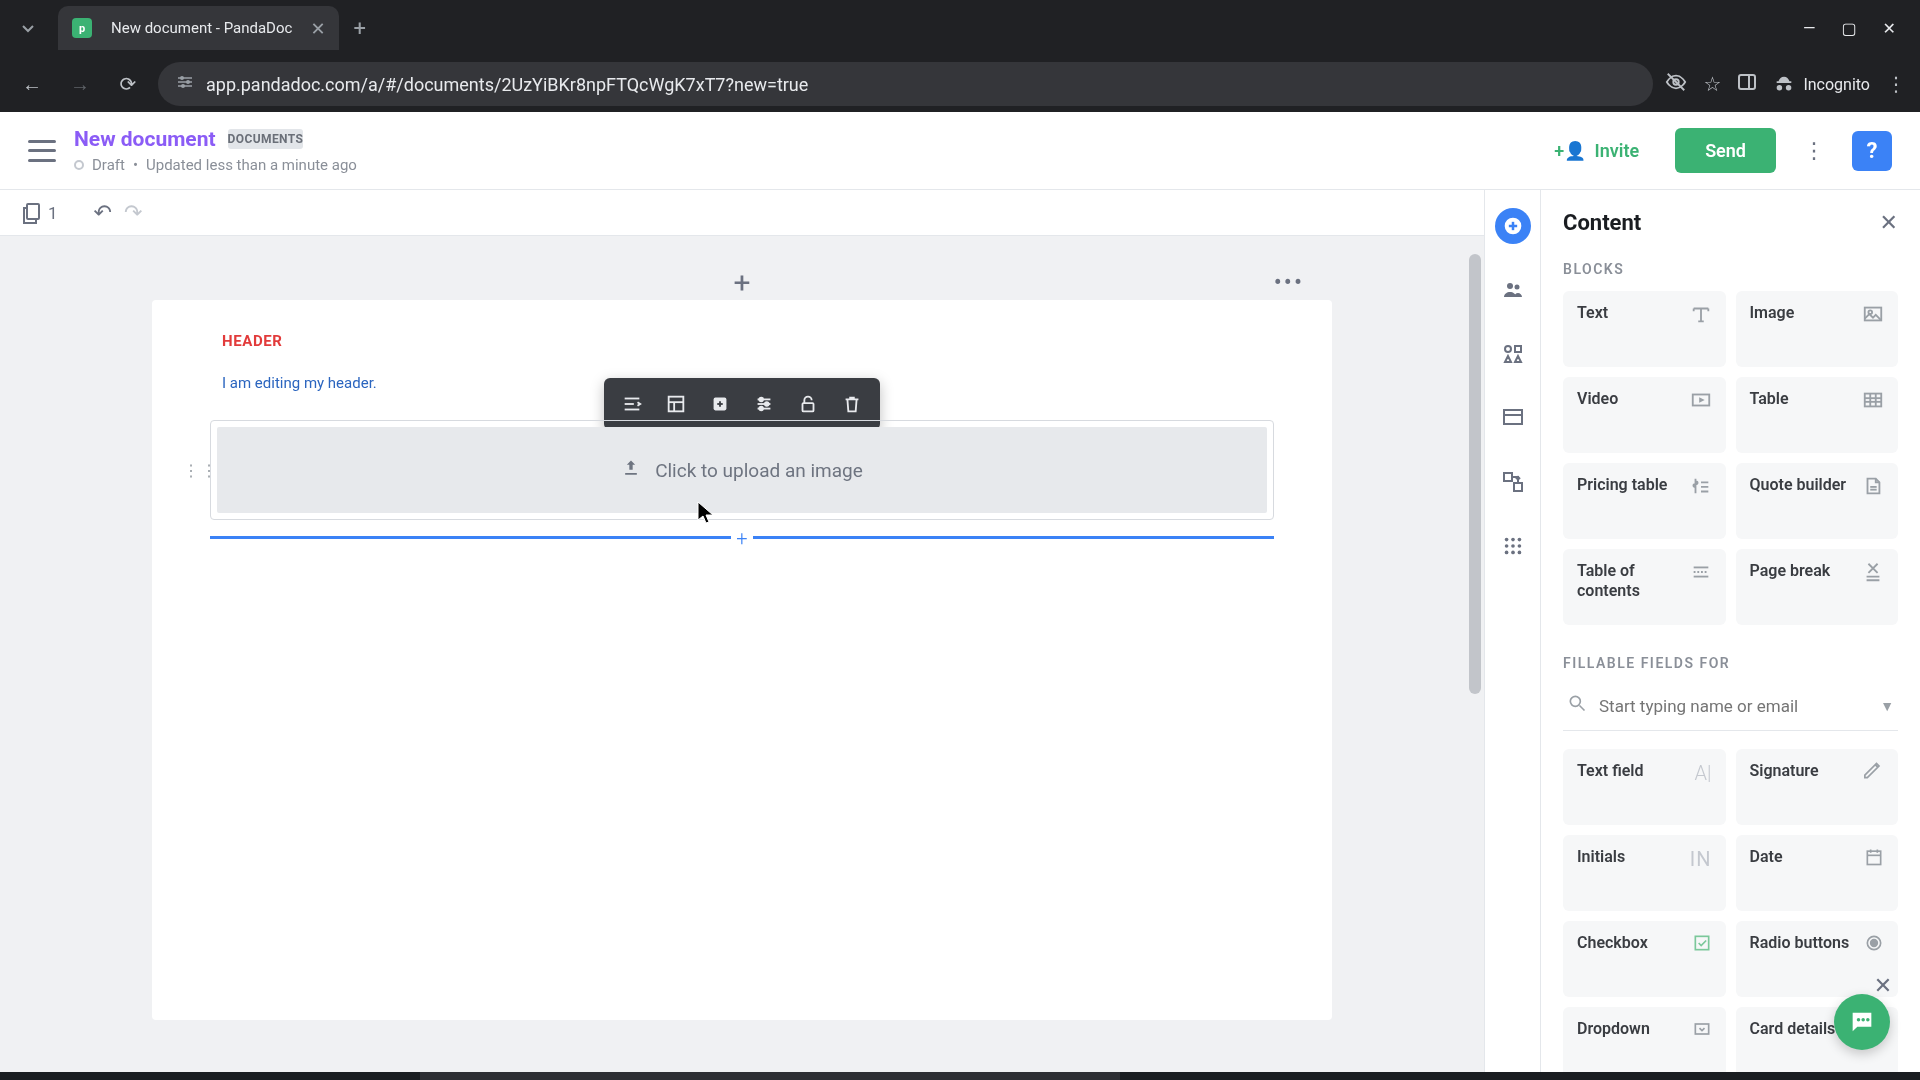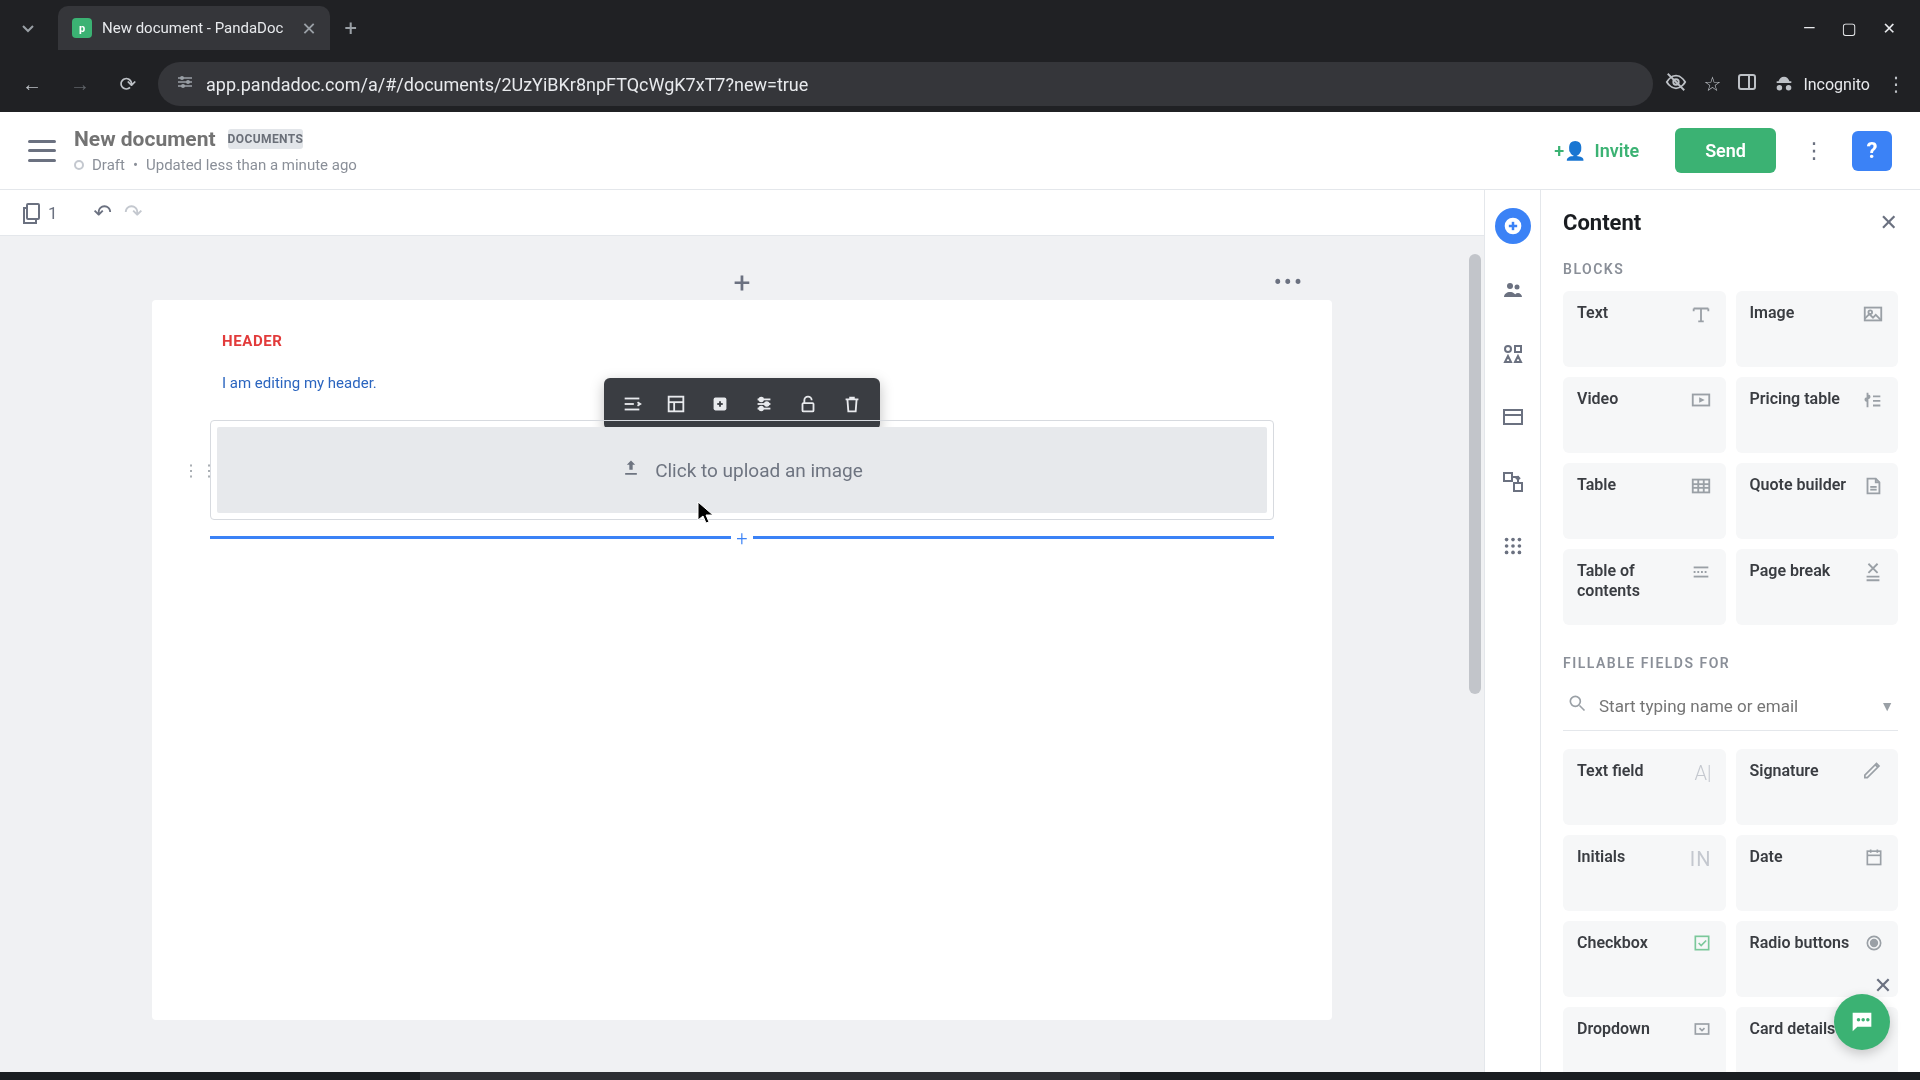--- a/index.html
+++ b/index.html
@@ -3,41 +3,41 @@
 <meta charset="utf-8">
 <style>
   * { box-sizing: border-box; margin: 0; padding: 0; font-family: -apple-system, BlinkMacSystemFont, "Segoe UI", Roboto, sans-serif; }
   body { width: 1920px; height: 1080px; background: #fff; overflow: hidden; position: relative; }
 
   
   .browser-chrome { background: #202124; height: 56px; display: flex; align-items: center; }
   .tab-menu-btn { width: 40px; height: 40px; margin-left: 8px; display:flex; align-items:center; justify-content:center; color:#9aa0a6; border-radius:50%; }
   .tab { background:#35363a; color:#e8eaed; height:44px; border-radius:10px 10px 0 0; display:flex; align-items:center; padding:0 14px; margin-left:10px; max-width:310px; gap:10px; }
   .tab .favicon { width:20px; height:20px; background:#3bb273; border-radius:4px; display:flex; align-items:center; justify-content:center; font-size:11px; color:#fff; font-weight:bold; }
-  .tab .title { font-size:15px; white-space:nowrap; overflow:hidden; text-overflow:ellipsis; }
+  .tab .title { font-size:15px; white-space:nowrap; overflow:hidden; text-overflow:ellipsis;margin-left:9px; }
   .tab .close { color:#9aa0a6; font-size:18px; margin-left:8px; }
   .newtab { color:#9aa0a6; font-size:22px; margin-left:14px; }
   .chrome-spacer { flex:1; }
   .win-controls { display:flex; gap:26px; padding-right:24px; color:#e8eaed; }
 
   .addr-bar { background:#202124; height:56px; display:flex; align-items:center; padding:0 14px; gap:12px; }
   .nav-btn { width:36px; height:36px; color:#bdc1c6; display:flex; align-items:center; justify-content:center; font-size:20px; }
   .nav-btn.disabled { color:#5f6368; }
   .addr-field { flex:1; background:#35363a; height:44px; border-radius:22px; display:flex; align-items:center; padding:0 18px; gap:12px; color:#e8eaed; font-size:18px; }
   .addr-field .site-icon { color:#9aa0a6; font-size:18px; }
   .addr-right { display:flex; gap:16px; color:#bdc1c6; align-items:center; font-size:20px; }
   .incognito { display:flex; align-items:center; gap:8px; color:#e8eaed; font-size:16px;text-align:right; }
 
   
   .app-header { height:78px; border-bottom:1px solid #e4e7eb; display:flex; align-items:center; padding:0 28px; gap:18px; }
   .hamburger { width:28px; height:22px; display:flex; flex-direction:column; justify-content:space-between; }
   .hamburger span { height:3px; background:#6b7180; border-radius:2px; }
   .doc-head { display:flex; flex-direction:column; gap:5px; }
   .doc-title-row { display:flex; align-items:center; gap:12px; }
-  .doc-title { font-size:21px; font-weight:700; color:#737373; }
+  .doc-title { font-size:21px; font-weight:700; color:#8b5cf6; }
   .doc-chip { background:#e2e5e9; color:#6a6f78; font-size:12px; font-weight:700; padding:3px 0; border-radius:3px; letter-spacing:0.4px; }
   .doc-sub { display:flex; align-items:center; gap:8px; font-size:15px; color:#8a8f98; }
   .doc-sub .dot { width:10px; height:10px; border-radius:50%; border:2px solid #c4c8cf; }
   .hdr-spacer { flex:1; }
   .invite-btn { display:flex; align-items:center; gap:8px; color:#3bb273; font-size:18px; font-weight:600; padding:10px 18px; border:none; background:none; cursor:pointer; }
   .send-btn { background:#3bb273; color:#fff; font-size:18px; font-weight:600; padding:12px 30px; border:none; border-radius:6px; cursor:pointer; }
   .hdr-icon-btn { width:40px; height:40px; display:flex; align-items:center; justify-content:center; color:#6b7180; font-size:22px; cursor:pointer; }
   .help-btn { width:40px; height:40px; background:#3b82f6; color:#fff; border-radius:6px; display:flex; align-items:center; justify-content:center; font-size:22px; font-weight:bold; }
 
   
@@ -360,33 +360,33 @@
             </svg></span>
         </div>
       <div class="block-card">
           <span class="lbl">Video</span>
           <span class="ic"><svg width="22" height="22" viewBox="0 0 24 24" fill="#9aa0a6">
               <rect x="3" y="6" width="18" height="12" fill="none" stroke="#9aa0a6" stroke-width="2"></rect>
               <path d="M10 9l6 3-6 3z"></path>
             </svg></span>
         </div>
       <div class="block-card">
-          <span class="lbl">Pricing table</span>
-          <span class="ic"><svg width="22" height="22" viewBox="0 0 24 24" fill="none" stroke="#9aa0a6" stroke-width="2">
-              <path d="M6 4v16M6 7c3 0 3 3 0 3s-3 3 0 3M12 8h8M12 13h8M12 18h8"></path>
-            </svg></span>
-        </div>
-      <div class="block-card">
           <span class="lbl">Table</span>
           <span class="ic"><svg width="22" height="22" viewBox="0 0 24 24" fill="none" stroke="#9aa0a6" stroke-width="2">
               <rect x="3" y="5" width="18" height="14"></rect>
               <line x1="3" y1="10" x2="21" y2="10"></line>
               <line x1="3" y1="14" x2="21" y2="14"></line>
               <line x1="9" y1="5" x2="9" y2="19"></line>
               <line x1="15" y1="5" x2="15" y2="19"></line>
+            </svg></span>
+        </div>
+      <div class="block-card">
+          <span class="lbl">Pricing table</span>
+          <span class="ic"><svg width="22" height="22" viewBox="0 0 24 24" fill="none" stroke="#9aa0a6" stroke-width="2">
+              <path d="M6 4v16M6 7c3 0 3 3 0 3s-3 3 0 3M12 8h8M12 13h8M12 18h8"></path>
             </svg></span>
         </div>
       <div class="block-card">
           <span class="lbl">Quote builder</span>
           <span class="ic"><svg width="22" height="22" viewBox="0 0 24 24" fill="none" stroke="#9aa0a6" stroke-width="2">
               <path d="M6 4h9l4 4v12H6z"></path>
               <path d="M15 4v4h4"></path>
               <line x1="9" y1="13" x2="16" y2="13"></line>
               <line x1="9" y1="16" x2="16" y2="16"></line>
             </svg></span>

